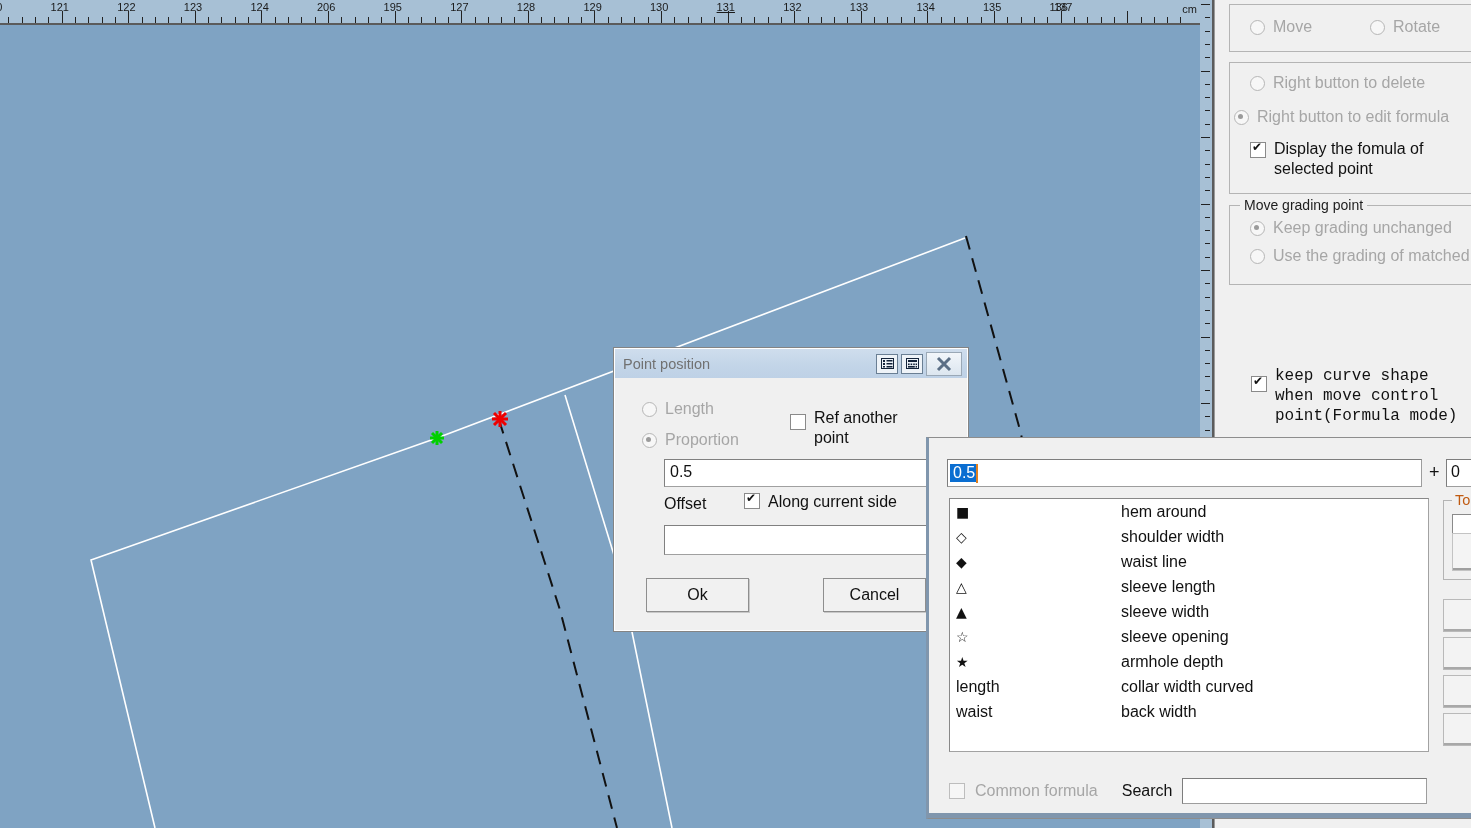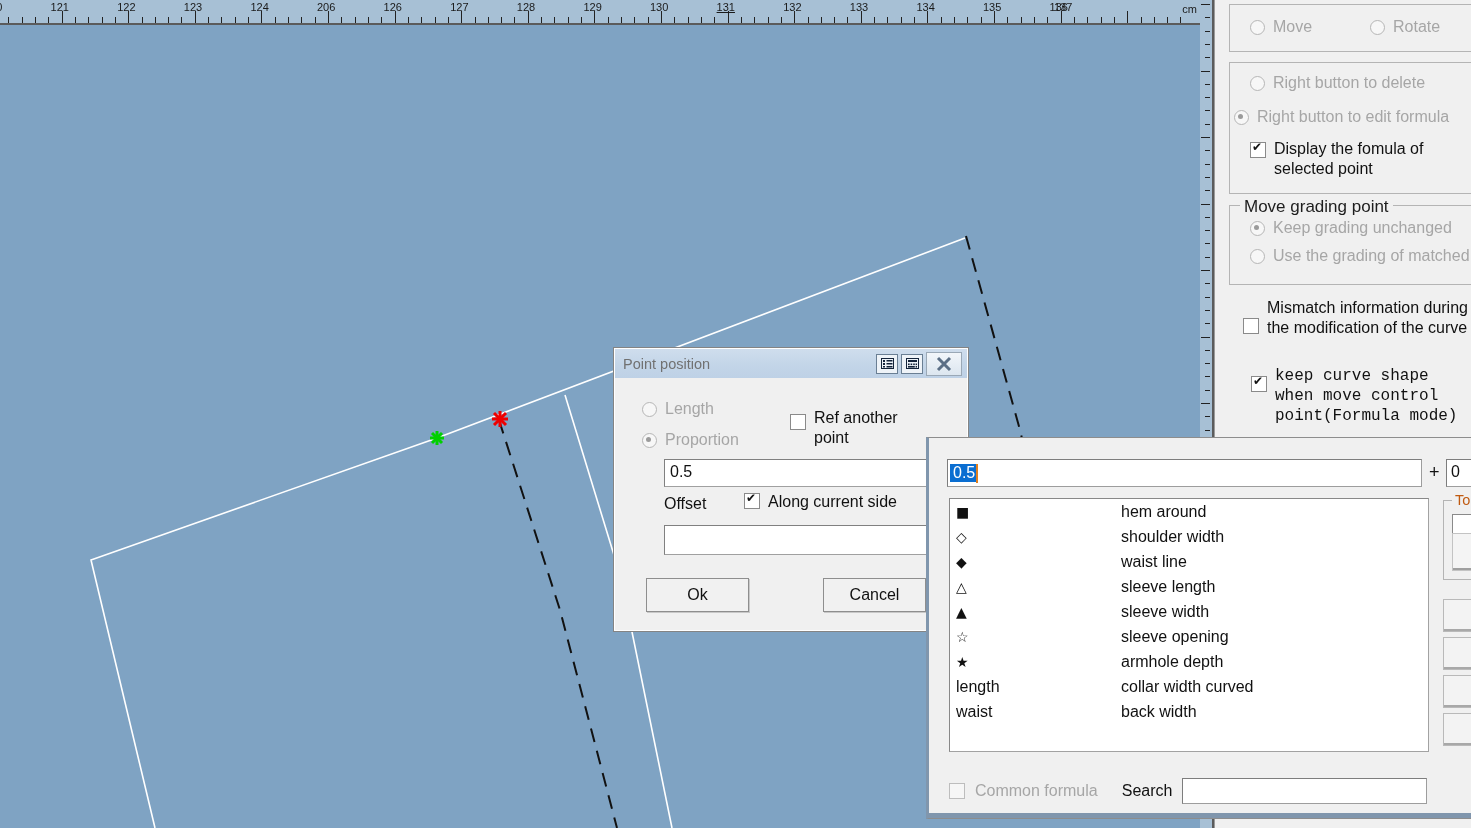--- a/index.html
+++ b/index.html
@@ -59,21 +59,21 @@
     background: #f0f0f0;
     border-left: 1px solid #9a9a9a;
   }
   .groupbox {
     position: absolute;
     border: 1px solid #b4b4b4;
   }
   .groupbox > .gb-title {
     position: absolute; top: -9px; left: 10px;
     background: #f0f0f0; padding: 0 4px;
-    font-size: 17px; color: #1d1d1d; white-space: nowrap;
+    font-size: 14px; color: #1d1d1d; white-space: nowrap;
   }
   .radio-row, .check-row {
     position: absolute; display: flex; align-items: flex-start; gap: 8px;
   }
   .radio {
     width: 13px; height: 13px; border-radius: 50%;
     border: 1px solid #b6b6b6; background: #f7f7f7;
     flex: 0 0 auto; margin-top: 3px; position: relative;
   }
   .radio.checked::after {
@@ -275,21 +275,21 @@
       <div class="tick min" style="left: 288.04px;"></div>
       <div class="tick min" style="left: 301.36px;"></div>
       <div class="tick min" style="left: 314.68px;"></div>
       <div class="tick maj" style="left: 328px;"></div>
       <div class="lbl" style="left: 317px;">206</div>
       <div class="tick min" style="left: 341.32px;"></div>
       <div class="tick min" style="left: 354.64px;"></div>
       <div class="tick min" style="left: 367.96px;"></div>
       <div class="tick min" style="left: 381.28px;"></div>
       <div class="tick maj" style="left: 394.6px;"></div>
-      <div class="lbl" style="left: 383.6px;">126</div>
+      <div class="lbl" style="left: 383.6px;">195</div>
       <div class="tick min" style="left: 407.92px;"></div>
       <div class="tick min" style="left: 421.24px;"></div>
       <div class="tick min" style="left: 434.56px;"></div>
       <div class="tick min" style="left: 447.88px;"></div>
       <div class="tick maj" style="left: 461.2px;"></div>
       <div class="lbl" style="left: 450.2px;">127</div>
       <div class="tick min" style="left: 474.52px;"></div>
       <div class="tick min" style="left: 487.84px;"></div>
       <div class="tick min" style="left: 501.16px;"></div>
       <div class="tick min" style="left: 514.48px;"></div>
@@ -453,24 +453,20 @@
       <div class="radio-row" style="left:20px; top:12px;">
         <span class="radio checked"></span>
         <span class="lbl-disabled">Keep grading unchanged</span>
       </div>
       <div class="radio-row" style="left:20px; top:40px;">
         <span class="radio"></span>
         <span class="lbl-disabled">Use the grading of matched point</span>
       </div>
     </div>
 
-    <div class="check-row" style="left:28px; top:298px; width:225px;">
-      <span class="cbox" style="margin-top:20px;"></span>
-      <span class="lbl-normal">Mismatch information during the modification of the curve</span>
-    </div>
 
     <div class="check-row" style="left:36px; top:366px; width:225px;font-family:Liberation Mono, monospace;">
       <span class="cbox checked" style="margin-top:10px;"></span>
       <span class="lbl-normal">keep curve shape when move control point(Formula mode)</span>
     </div>
   </div>
 
   <div id="point-dialog">
     <div id="pd-title">
       <span class="t">Point position</span>

